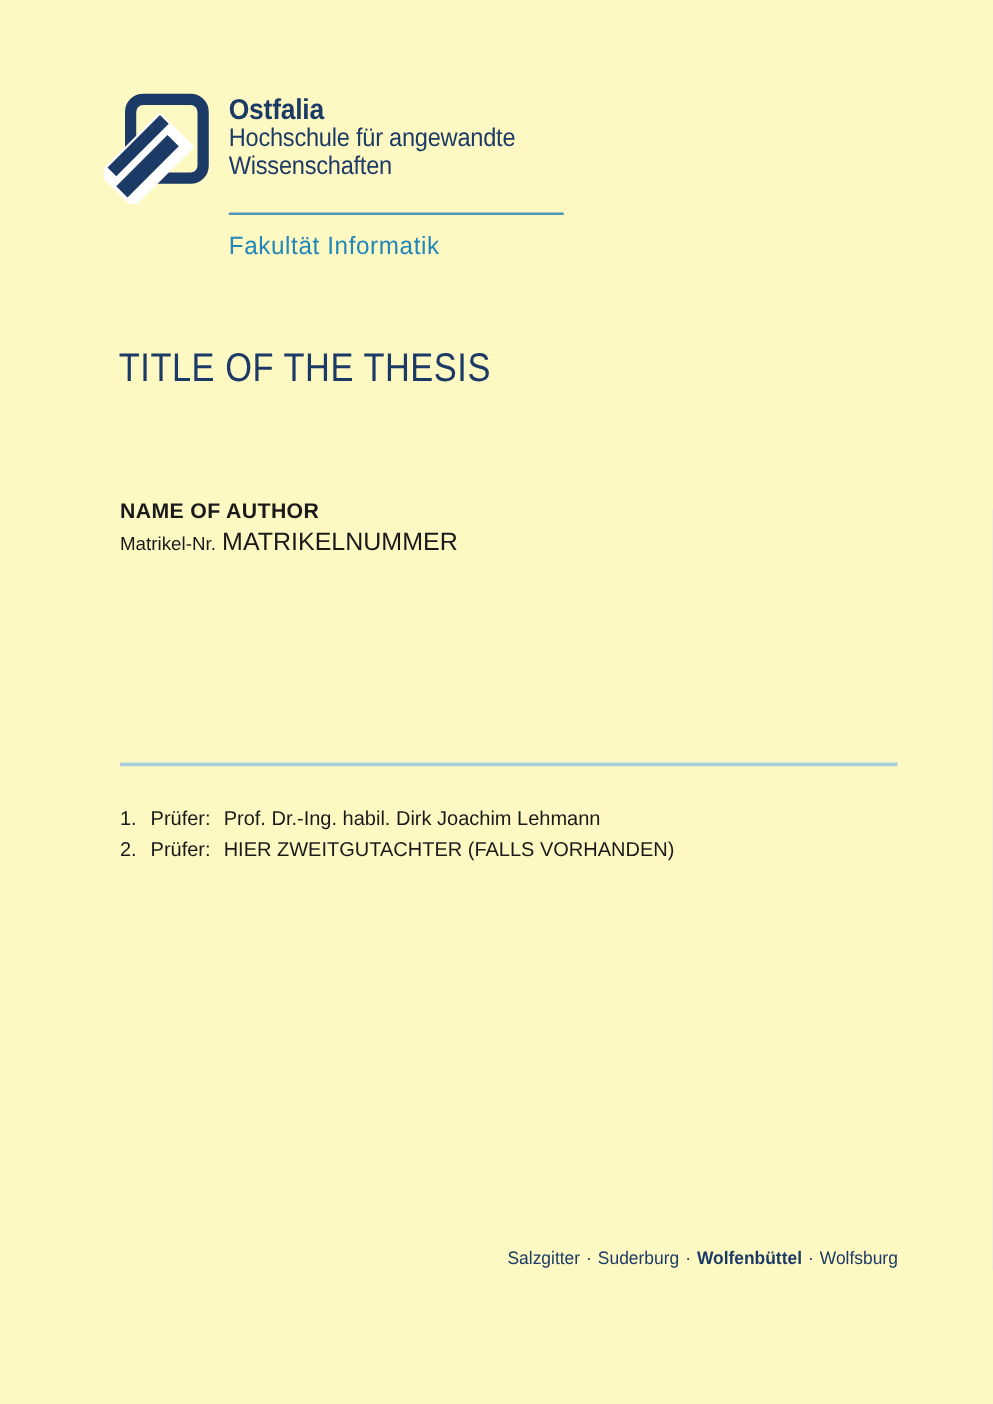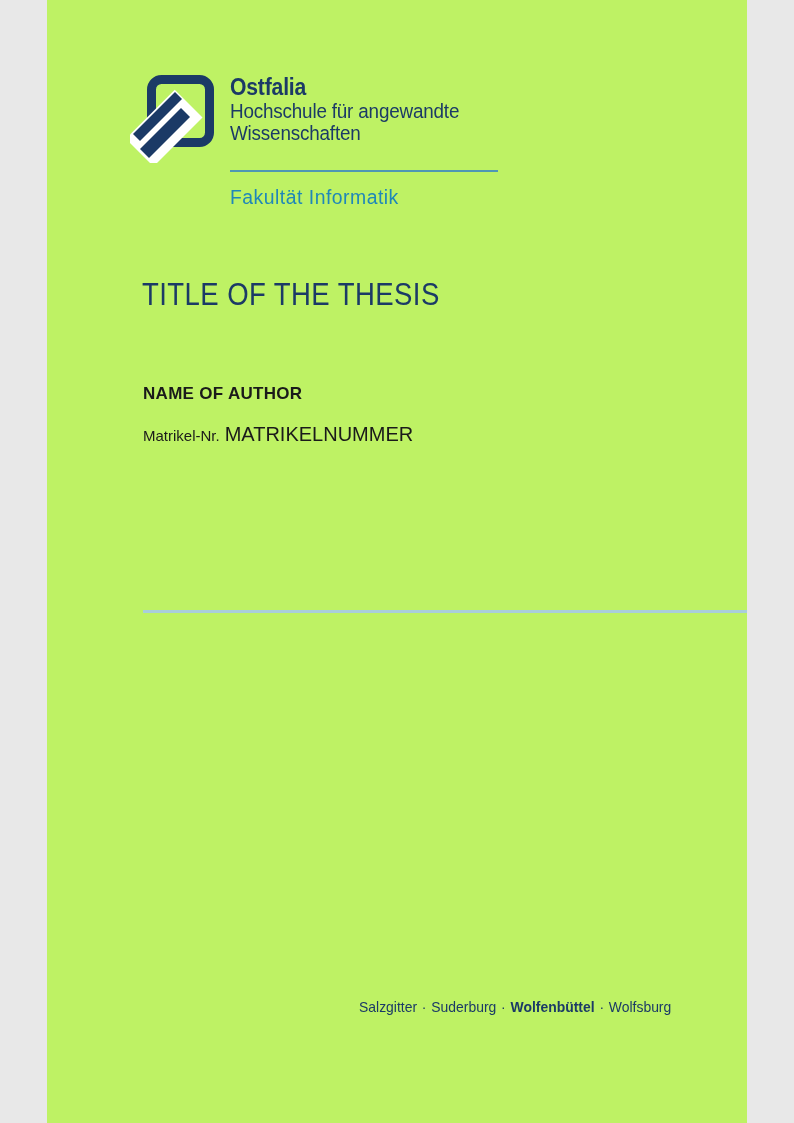--- a/index.html
+++ b/index.html
@@ -1,18 +1,18 @@
 <!DOCTYPE html>
 <html><head>
 <meta charset="utf-8">
 <style>
   html,body{margin:0;padding:0;background:#e8e8e8;}
   .page{
-    position:relative;width:700px;height:1123px;margin:0 auto;
-    background:#bef264;overflow:hidden;
+    position:relative;width:794px;height:1123px;margin:0 auto;
+    background:#fef9c3;overflow:hidden;
     font-family:"Liberation Sans","DejaVu Sans",sans-serif;color:#1a1a1a;
   }
   
   .logo-icon{position:absolute;left:83px;top:73px;}
   .brand-text{
     position:absolute;left:183px;top:75px;color:#1b3a66;
     transform:scaleX(.92);transform-origin:left top;white-space:nowrap;
   }
   .brand-name{font-size:23px;font-weight:bold;line-height:25px;letter-spacing:-.2px;}
   .brand-sub{font-size:20.5px;line-height:21.5px;letter-spacing:-.2px;}
@@ -20,21 +20,21 @@
   .faculty{
     position:absolute;left:183px;top:186px;font-size:20px;color:#1f87b9;
     letter-spacing:.5px;transform:scaleX(.97);transform-origin:left top;white-space:nowrap;
   }
   
   .thesis-title{
     position:absolute;left:95px;top:276px;font-size:32px;color:#1b3a66;
     letter-spacing:.5px;transform:scaleX(.86);transform-origin:left top;white-space:nowrap;
   }
   
-  .author-name{position:absolute;left:96px;top:384px;font-size:17px;font-weight:bold;letter-spacing:.3px;}
+  .author-name{position:absolute;left:96px;top:399px;font-size:17px;font-weight:bold;letter-spacing:.3px;}
   .matrikel{position:absolute;left:96px;top:423px;font-size:15px;}
   .matrikel .value{margin-left:5px;font-size:20px;}
   
   .degree{position:absolute;left:96px;top:486px;font-size:16.5px;line-height:24px;}
   .institution{margin-top:23px;}
   
   .rule{position:absolute;left:96px;top:610px;width:622px;height:3px;background:#a9cedb;}
   .examiners{position:absolute;left:96px;top:644px;font-size:16px;line-height:24.5px;}
   .exam-num{display:inline-block;min-width:20px;}
   .exam-label{margin-right:6px;}
@@ -74,18 +74,30 @@
   <div class="thesis-title">TITLE OF THE THESIS</div>
 
   <div class="author-name">NAME OF AUTHOR</div>
   <div class="matrikel">
     <span>Matrikel-Nr.</span><span class="value">MATRIKELNUMMER</span>
   </div>
 
 
   <div class="rule"></div>
 
+  <div class="examiners">
+    <div>
+      <span class="exam-num">1.</span>
+      <span class="exam-label">Prüfer:</span>
+      <span>Prof. Dr.-Ing. habil. Dirk Joachim Lehmann</span>
+    </div>
+    <div>
+      <span class="exam-num">2.</span>
+      <span class="exam-label">Prüfer:</span>
+      <span>HIER ZWEITGUTACHTER (FALLS VORHANDEN)</span>
+    </div>
+  </div>
 
   <div class="footer">
     <span>Salzgitter</span><span class="sep">·</span><span>Suderburg</span><span class="sep">·</span><span class="bold">Wolfenbüttel</span><span class="sep">·</span><span>Wolfsburg</span>
   </div>
 
 </div>
 
 </body></html>

